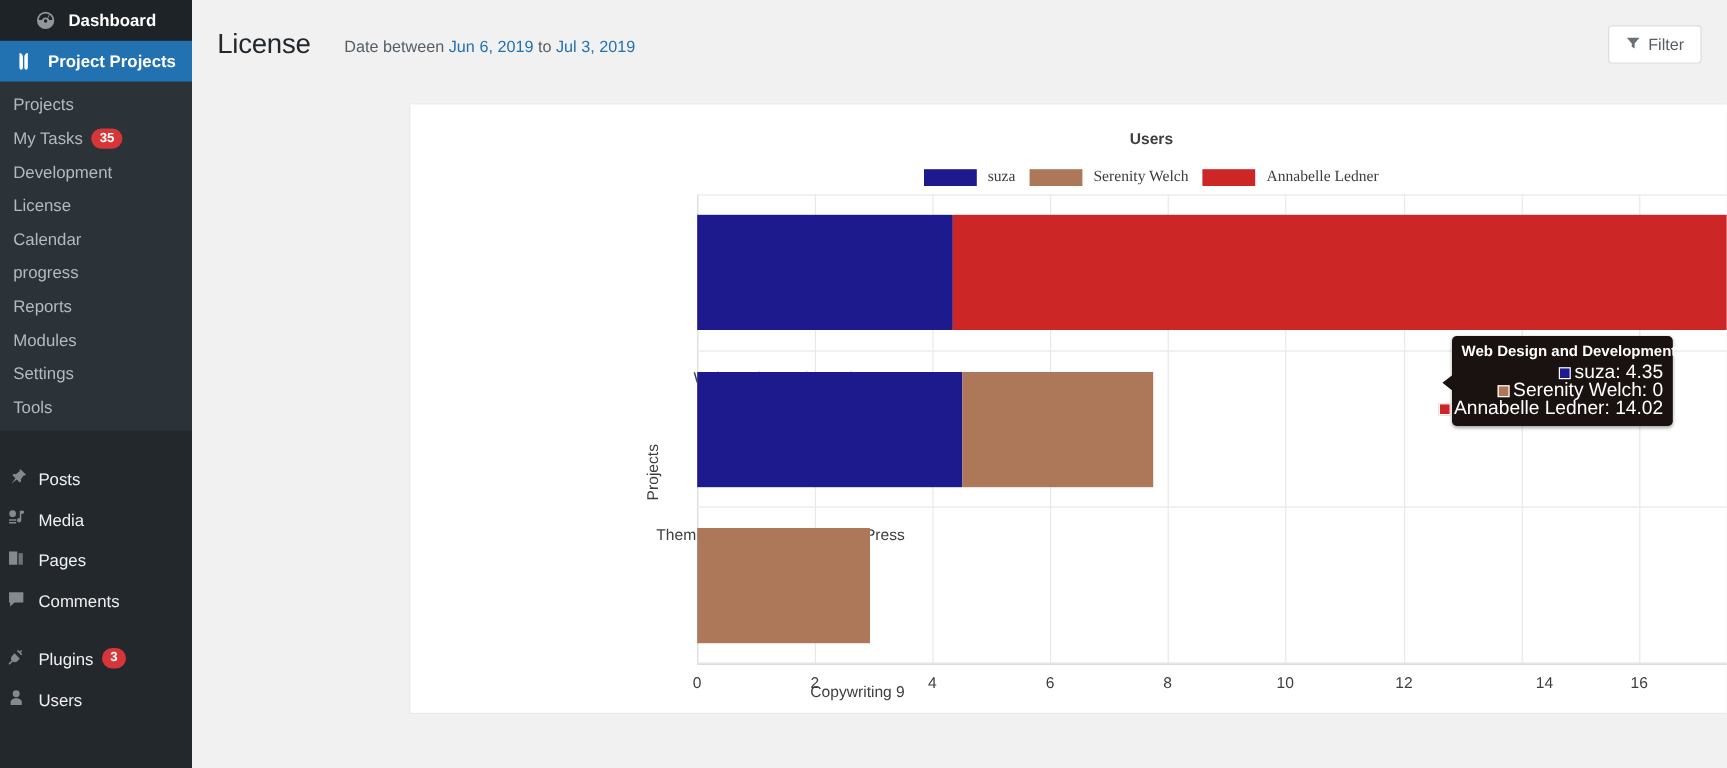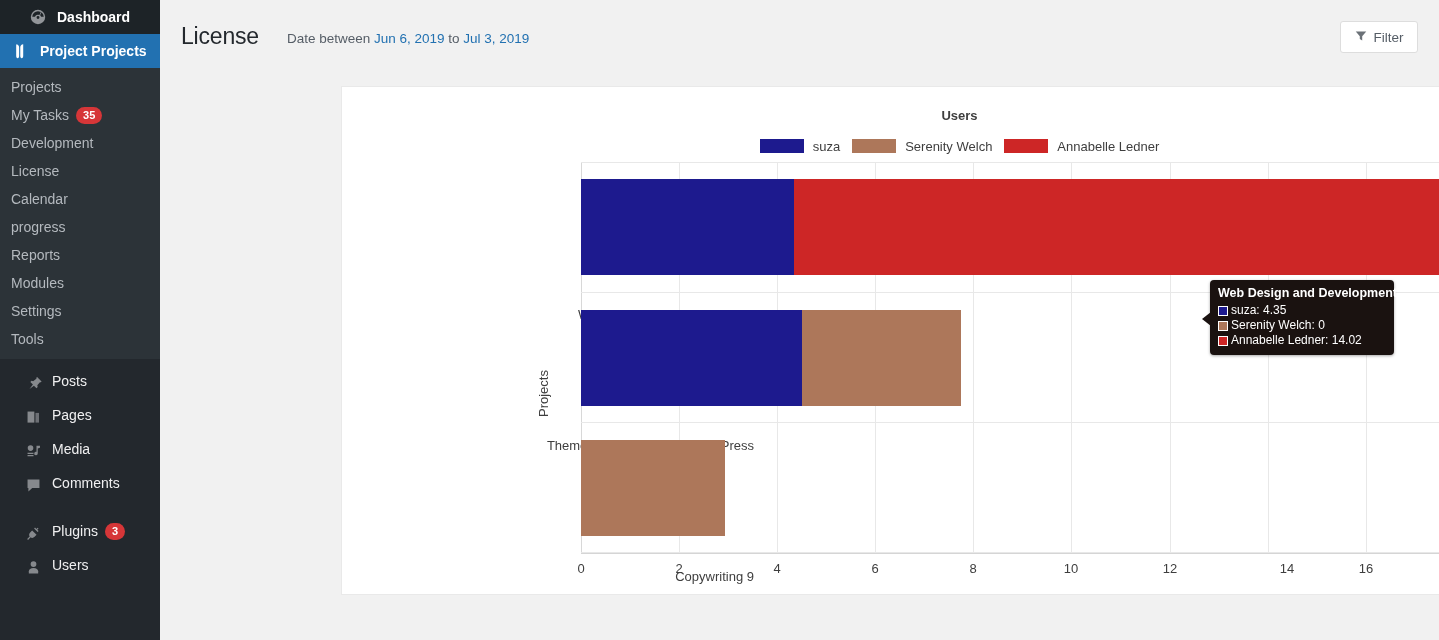--- a/index.html
+++ b/index.html
@@ -39,22 +39,22 @@
     padding: 5px 0 5px 11px;
     font-size: 14px; color:#b4b9be; line-height: 18px;
   }
   .badge {
     display:inline-block; background:#d63638; color:#fff;
     border-radius: 10px; font-size: 11px; font-weight: 600;
     padding: 1px 7px; margin-left: 7px; line-height: 15px;
   }
   .sep { height: 14px; }
   .menu-item {
-    display:flex; align-items:flex-start;
-    height: 34px; padding-left: 23px;
+    display:flex; align-items:flex-end;
+    height: 34px; padding-left: 3px;
     color:#f0f0f1; font-size: 14px;
   }
   .menu-item .ico {
     width: 20px; height:20px; margin-right: 9px;
     display:inline-flex; align-items:center; justify-content:center;
     opacity: .75;
   }
   .menu-item svg, .menu-top svg, .menu-active svg { display:block; }
 
   
@@ -94,21 +94,21 @@
 
   
   #chart-title {
     text-align:center; font-size: 13px; font-weight: 700;
     color: #3e3e3e; margin-top: 21px;
   }
   #legend {
     display:flex; justify-content:center; align-items:center;
     gap: 12px; margin-top: 16px;
   }
-  .legend-entry { display:flex; align-items:flex-start; }
+  .legend-entry { display:flex; align-items:flex-end;font-family:Liberation Serif, serif; }
   .legend-swatch { width: 44px; height: 14px; margin-right: 9px; }
   .legend-label { font-size: 13px; color: #3e3e3e; }
 
   #plot {
     position: absolute;
     left: 239px;  
     top: 75px;    
     width: 981px; 
     height: 391px;
   }
@@ -151,21 +151,21 @@
     border-radius: 4px;
     padding: 6px 8px 7px 8px;
     color: #fff;
     box-shadow: 0 1px 3px rgba(0,0,0,.35);
     z-index: 20;
   }
   #tooltip .tt-title {
     font-size: 12.5px; font-weight: 700; margin-bottom: 3px; white-space: nowrap;
   }
   #tooltip .tt-row {
-    display:flex; align-items:center; font-size: 12px; line-height: 15px; white-space: nowrap;
+    display:flex; align-items:center; font-size: 16px; line-height: 15px; white-space: nowrap; justify-content: flex-end;
   }
   #tooltip .tt-sw {
     width: 10px; height: 10px; border: 1.5px solid #fff;
     margin-right: 3px; flex: 0 0 10px;
   }
   #tooltip .tt-arrow {
     position:absolute; left: -8px; top: 32px;
     width:0; height:0;
     border-top: 7px solid transparent;
     border-bottom: 7px solid transparent;
@@ -236,35 +236,35 @@
     <span class="ico">
       <svg width="17" height="17" viewBox="0 0 20 20">
           <path fill="#a7aaad" d="M14.2 2.3l-1.1 1.1.6.6-4.1 3.3-1.9-.4-1.4 1.4 3 3-4 5.2 5.2-4 3 3 1.4-1.4-.4-1.9 3.3-4.1.6.6 1.1-1.1-5.3-5.3z"></path>
         </svg>
     </span>
     <span>Posts</span>
   </div>
   <div class="menu-item">
     <span class="ico">
       <svg width="17" height="17" viewBox="0 0 20 20">
-          <rect x="3" y="3" width="8" height="13" fill="#a7aaad"></rect>
-          <rect x="12.3" y="4.6" width="4.2" height="11.4" fill="#a7aaad" opacity=".75"></rect>
-        </svg>
-    </span>
-    <span>Pages</span>
-  </div>
-  <div class="menu-item">
-    <span class="ico">
-      <svg width="17" height="17" viewBox="0 0 20 20">
           <circle cx="6.5" cy="6" r="3.3" fill="#a7aaad"></circle>
           <path fill="#a7aaad" d="M13.5 3.2v7.2a2.1 2.1 0 1 0 1.5 2v-6l2.6-.8V3.2z"></path>
           <path fill="#a7aaad" d="M3 11.4h7v1.4H3zm0 2.8h7v1.4H3z"></path>
         </svg>
     </span>
     <span>Media</span>
+  </div>
+  <div class="menu-item">
+    <span class="ico">
+      <svg width="17" height="17" viewBox="0 0 20 20">
+          <rect x="3" y="3" width="8" height="13" fill="#a7aaad"></rect>
+          <rect x="12.3" y="4.6" width="4.2" height="11.4" fill="#a7aaad" opacity=".75"></rect>
+        </svg>
+    </span>
+    <span>Pages</span>
   </div>
   <div class="menu-item">
     <span class="ico">
       <svg width="17" height="17" viewBox="0 0 20 20">
           <path fill="#a7aaad" d="M3 3h14v10H8.5L4 17v-4H3z"></path>
         </svg>
     </span>
     <span>Comments</span>
   </div>
 

